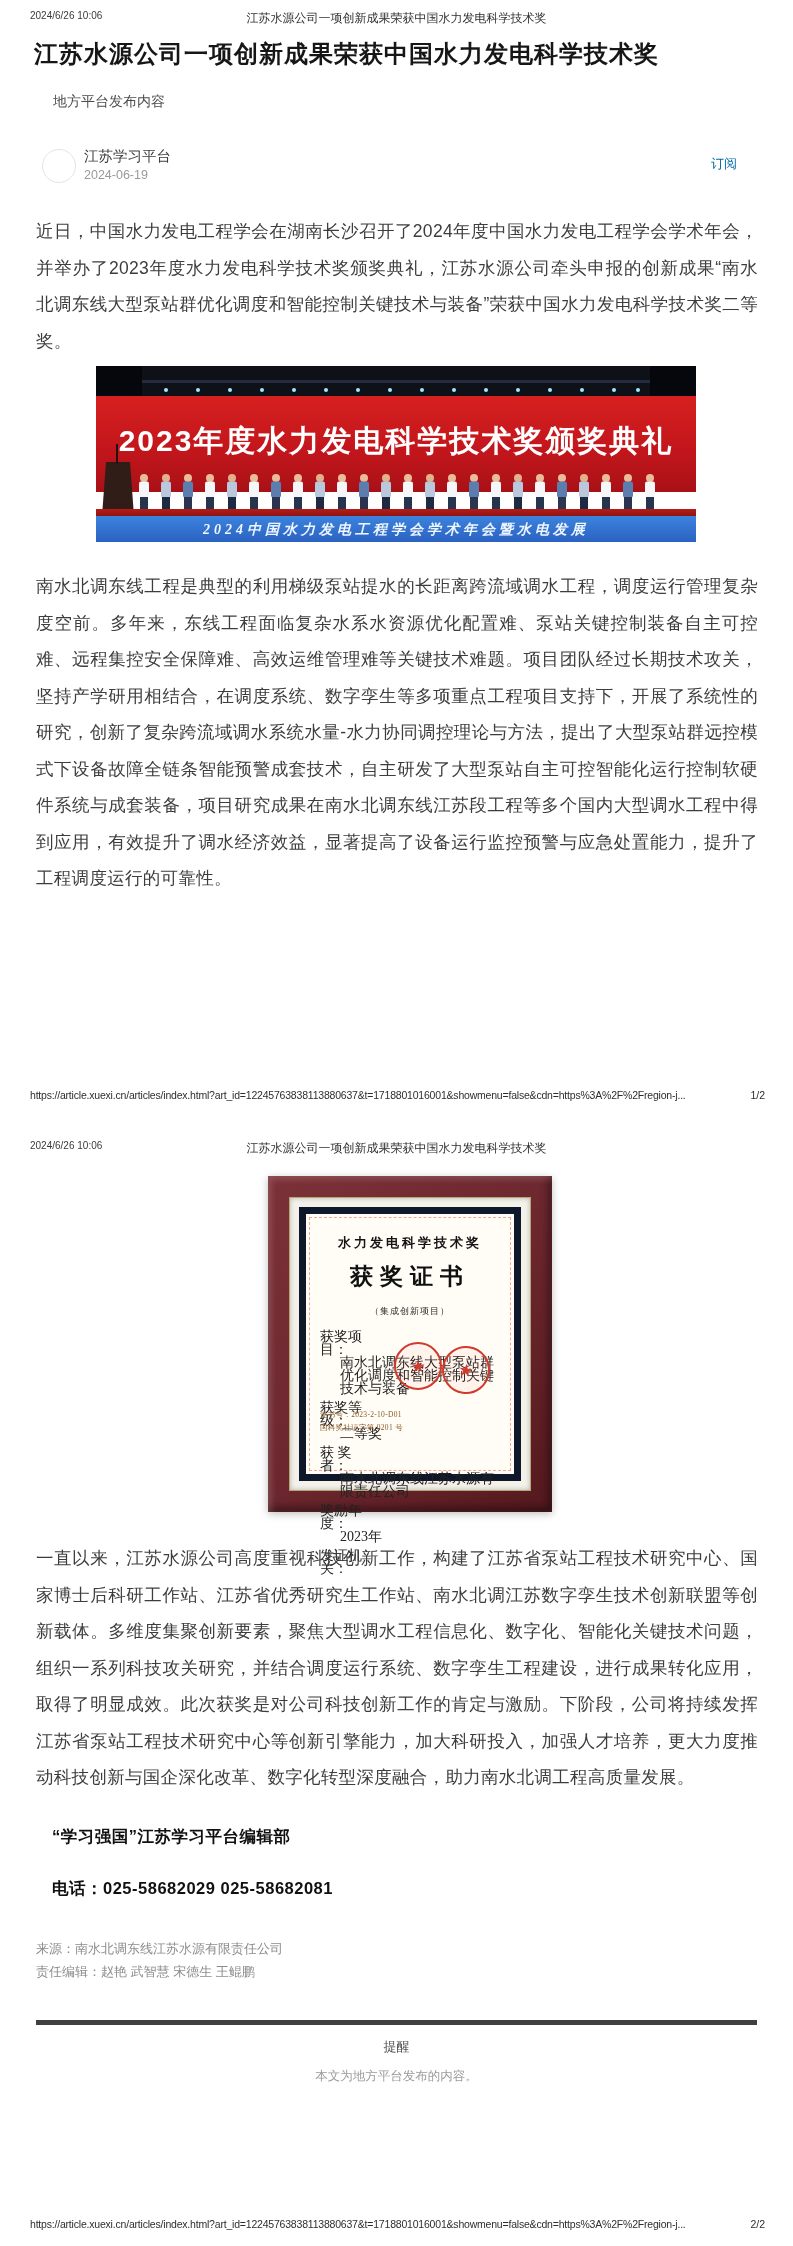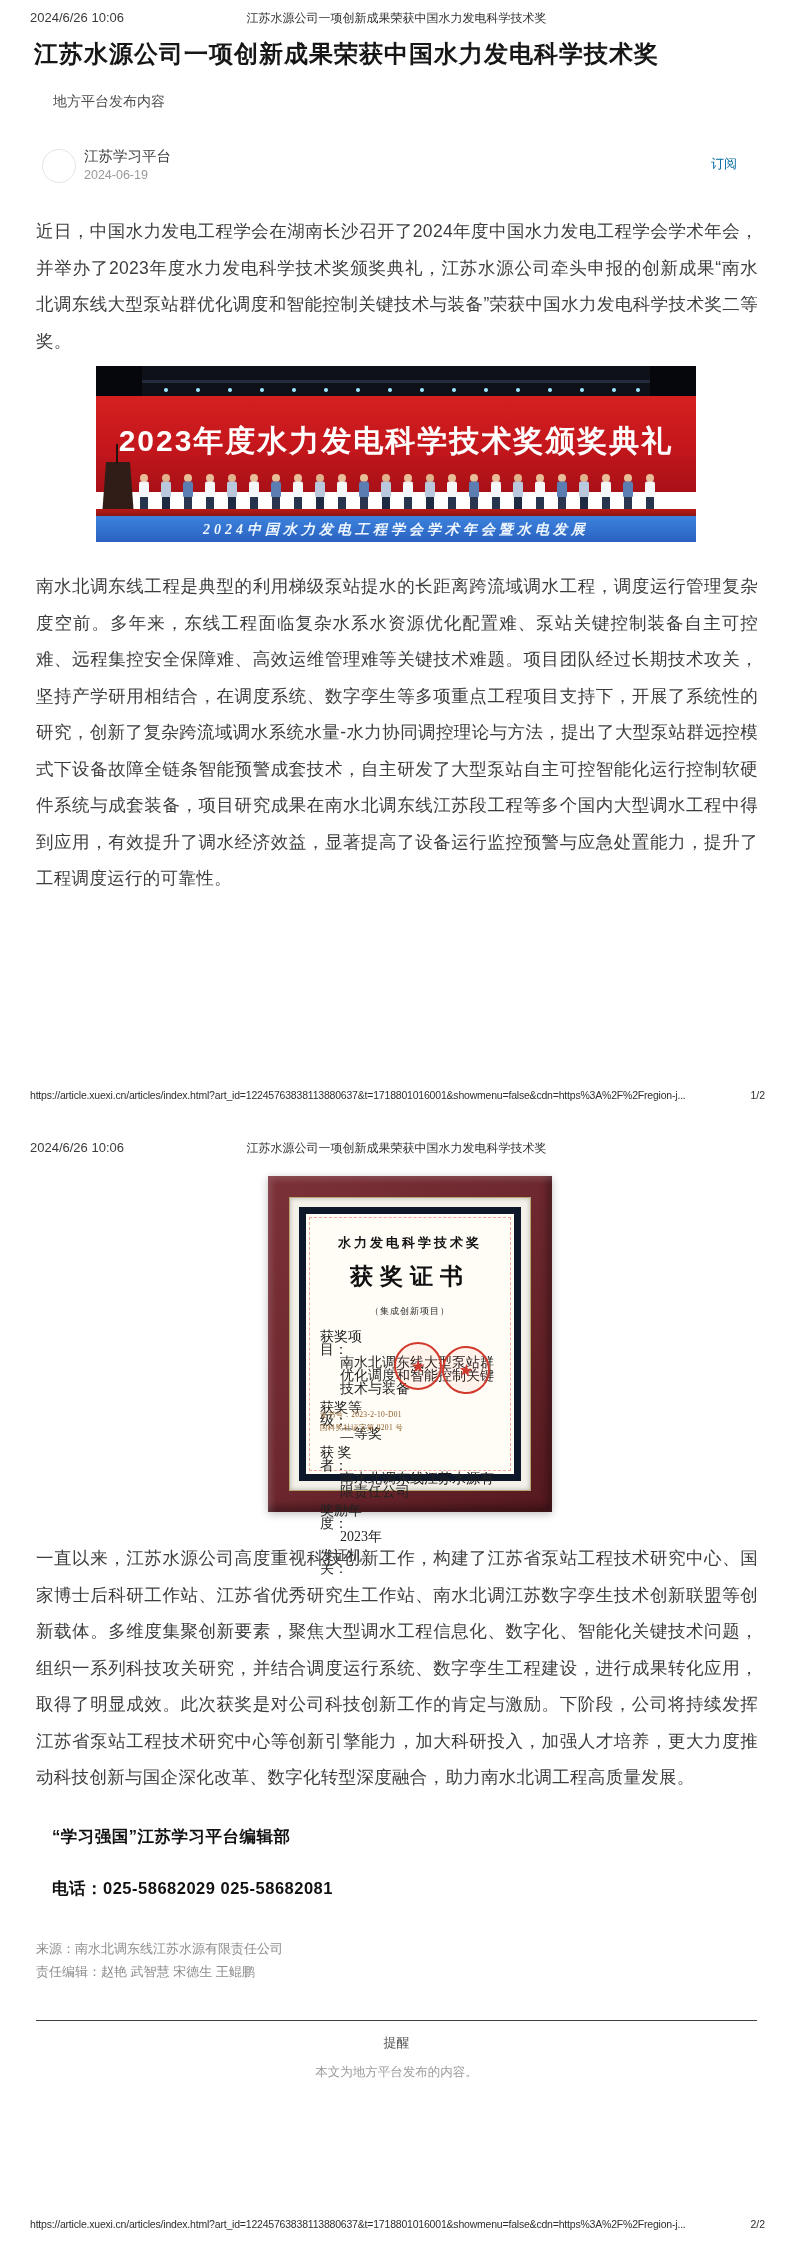--- a/index.html
+++ b/index.html
@@ -2,21 +2,21 @@
 <html><head>
 <meta charset="utf-8">
 <style>
   * { margin:0; padding:0; box-sizing:border-box; }
   html,body { background:#ffffff; }
   body { font-family:"Liberation Sans", sans-serif; }
   .page { position:relative; width:793px; height:2246px; background:#fff; overflow:hidden; margin:0 auto; }
 
   
   .print-hdr { position:absolute; left:0; width:793px; height:18px; }
-  .print-time { position:absolute; left:30px; top:0; font-size:13px; color:#3a3a3a; }
+  .print-time { position:absolute; left:30px; top:0; font-size:10px; color:#3a3a3a; }
   .print-doc-title { position:absolute; left:0; width:100%; text-align:center; top:0; font-size:12px; color:#2f2f2f; }
   .print-ftr { position:absolute; left:0; width:793px; height:16px; }
   .print-url { position:absolute; left:30px; top:0; font-size:10.5px; color:#2e2e2e; letter-spacing:-0.2px; }
   .print-pagenum { position:absolute; right:28px; top:0; font-size:10.5px; color:#2e2e2e; }
 
   
   .art-title { position:absolute; left:34px; top:38px; width:732px; font-size:24px; font-weight:700; color:#161616; letter-spacing:1px; }
   .art-subtitle { position:absolute; left:53px; top:93px; font-size:14px; color:#4d4d4d; }
 
   .author { position:absolute; left:42px; top:147px; width:709px; height:40px; }
@@ -56,21 +56,21 @@
   .seal-2 { left:136px; bottom:80px; transform:rotate(8deg); }
   .cert-nums { position:absolute; left:14px; bottom:40px; font-size:7.5px; line-height:13px; color:#8a5a28; letter-spacing:0.3px; }
 
   
   .edit-dept { position:absolute; left:52px; top:1826px; font-size:16.5px; font-weight:700; color:#101010; letter-spacing:0.5px; }
   .edit-phone { position:absolute; left:52px; top:1878px; font-size:16.5px; font-weight:700; color:#101010; letter-spacing:0.5px; }
   .meta-source { position:absolute; left:36px; top:1940px; font-size:13px; color:#8c8c8c; }
   .meta-editors { position:absolute; left:36px; top:1963px; font-size:13px; color:#8c8c8c; }
 
   
-  .notice { position:absolute; left:36px; top:2020px; width:721px; border-top:1px solid #404040; text-align:center; }
+  .notice { position:absolute; left:36px; top:2020px; width:721px; border-top:5px solid #404040; text-align:center; }
   .notice-title { margin-top:13px; font-size:13px; color:#4f4f4f; }
   .notice-body { margin-top:12px; font-size:12.5px; color:#9b9b9b; }
 </style>
 </head>
 <body>
 
 <div class="page">
 
   <div class="print-hdr" style="top:10px;">
     <span class="print-time">2024/6/26 10:06</span>

